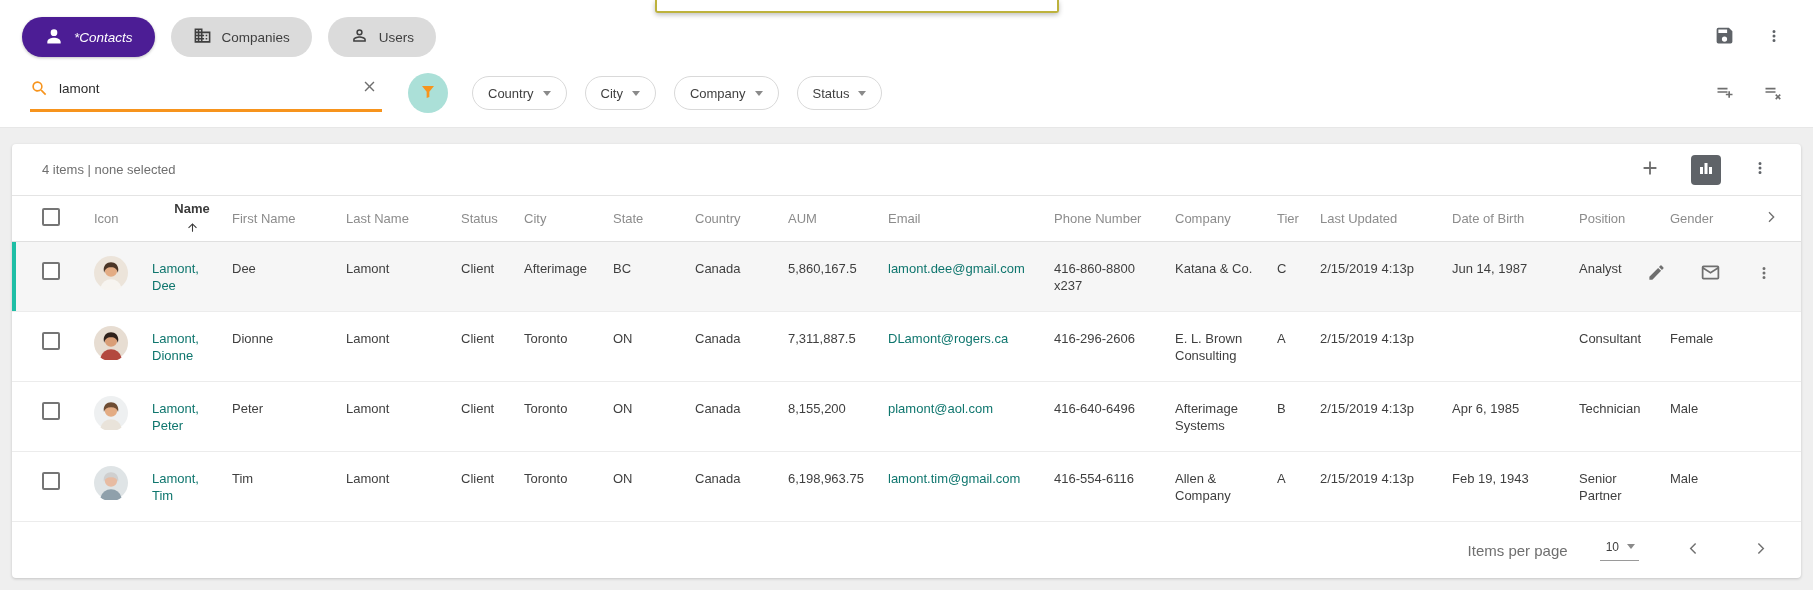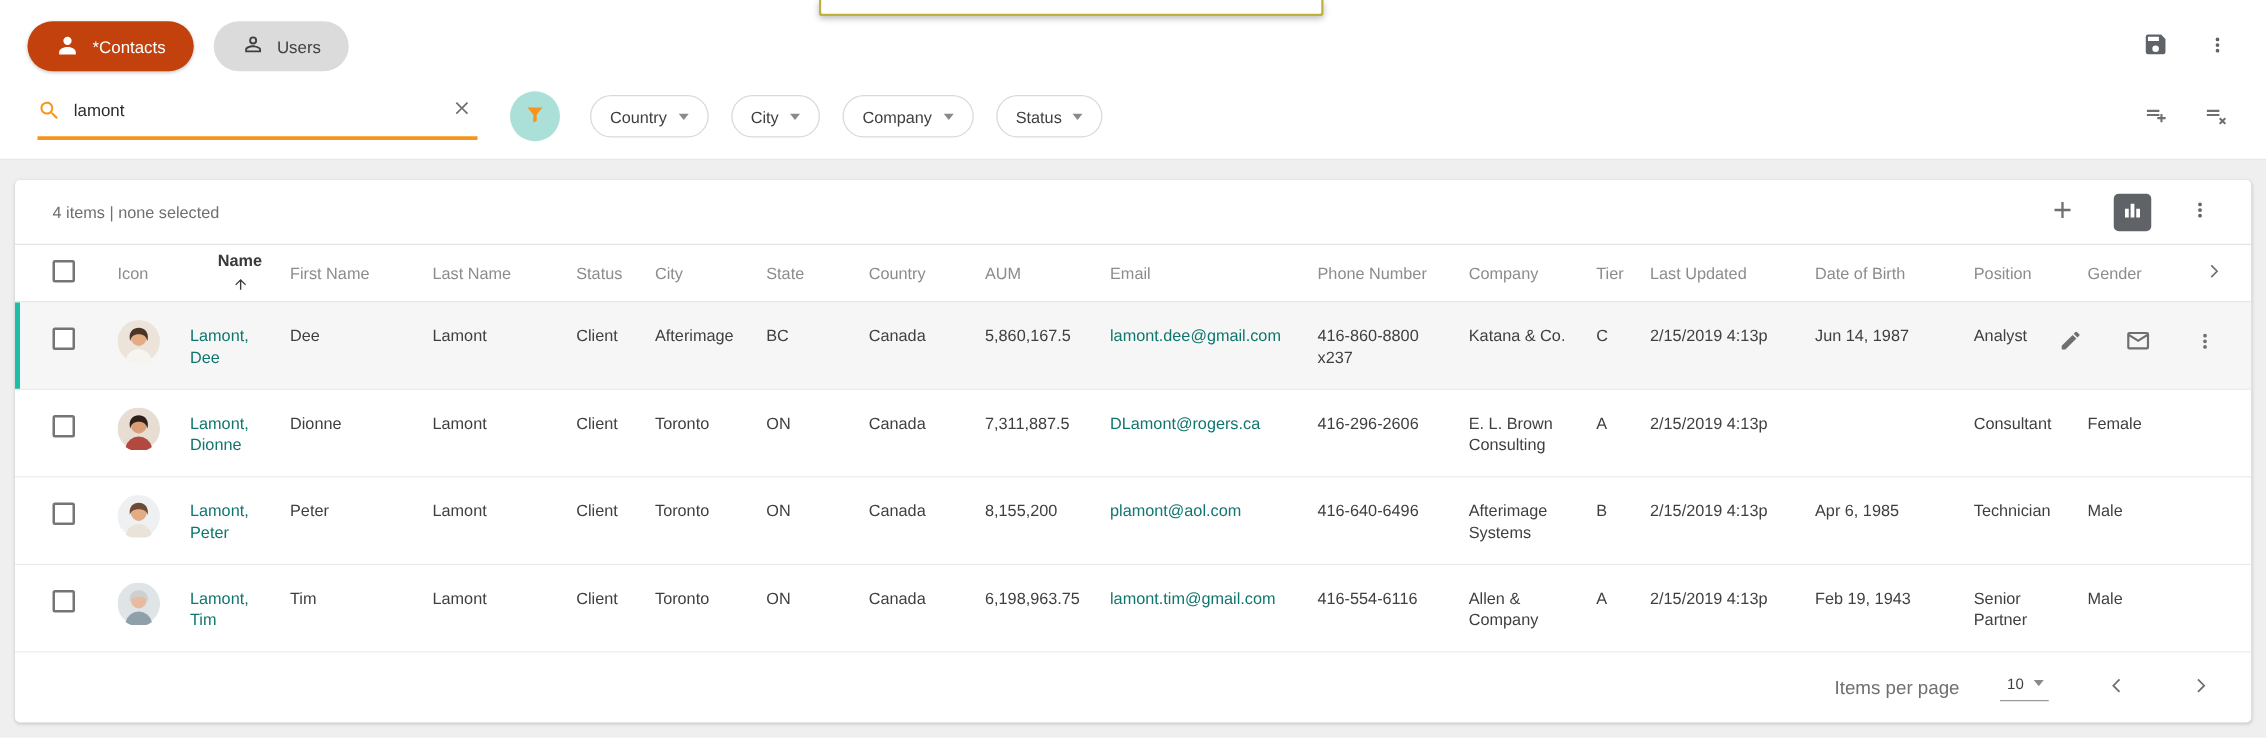--- a/index.html
+++ b/index.html
@@ -5,21 +5,21 @@
   * { box-sizing: border-box; margin: 0; padding: 0; }
   html,body { width:1813px; height:590px; overflow:hidden;
     font-family:"Liberation Sans", sans-serif; background:#efefef; }
 
   
   .app-header { background:#fff; padding:0; position:relative; border-bottom:1px solid #e7e7e7; }
   .tabs-row { display:flex; align-items:center; padding:17px 26px 0 22px; }
   .pill { height:40px; border-radius:20px; display:flex; align-items:center; gap:10px;
     padding:0 22px; font-size:13.5px; font-weight:500; cursor:pointer; border:none; }
   .pill + .pill { margin-left:16px; }
-  .pill.active { background:#c2410c; color:#fff; box-shadow:0 1px 3px rgba(0,0,0,.25); }
+  .pill.active { background:#4c1d95; color:#fff; box-shadow:0 1px 3px rgba(0,0,0,.25);font-style:italic; }
   .pill.inactive { background:#dbdbdb; color:#3f3f3f; }
   .header-spacer { flex:1; }
   .icon-btn { background:none; border:none; cursor:pointer; display:inline-flex;
     align-items:center; justify-content:center; padding:4px; }
   .tabs-row .icon-btn + .icon-btn { margin-left:22px; }
 
   .search-row { display:flex; align-items:center; padding:16px 26px 14px 30px; }
   .search-field { display:flex; align-items:center; width:352px;
     border-bottom:3px solid #f7941d; padding-bottom:7px; }
   .search-field .mag { margin-right:10px; display:inline-flex; }
@@ -93,20 +93,28 @@
 
 <div class="app-header">
   <div class="tabs-row">
     <button class="pill active">
       <span class="ic">
         <svg width="20" height="20" viewBox="0 0 24 24">
             <path fill="#fff" d="M12 12a4 4 0 1 0 0-8 4 4 0 0 0 0 8zm0 2c-3.3 0-8 1.65-8 5v2h16v-2c0-3.35-4.7-5-8-5z"></path>
           </svg>
       </span>
       <span>*Contacts</span>
+    </button>
+    <button class="pill inactive">
+      <span class="ic">
+        <svg width="19" height="19" viewBox="0 0 24 24">
+            <path fill="#3f3f3f" d="M12 7V3H2v18h20V7H12zM6 19H4v-2h2v2zm0-4H4v-2h2v2zm0-4H4V9h2v2zm0-4H4V5h2v2zm4 12H8v-2h2v2zm0-4H8v-2h2v2zm0-4H8V9h2v2zm0-4H8V5h2v2zm10 12h-8v-2h2v-2h-2v-2h2v-2h-2V9h8v10zm-2-8h-2v2h2v-2zm0 4h-2v2h2v-2z"></path>
+          </svg>
+      </span>
+      <span>Companies</span>
     </button>
     <button class="pill inactive">
       <span class="ic">
         <svg width="19" height="19" viewBox="0 0 24 24">
             <path fill="#3f3f3f" d="M12 5.9a2.1 2.1 0 1 1 0 4.2 2.1 2.1 0 0 1 0-4.2m0 9.03c2.97 0 6.1 1.46 6.1 2.1v1.07H5.9v-1.07c0-.64 3.13-2.1 6.1-2.1M12 4a4 4 0 1 0 0 8 4 4 0 0 0 0-8zm0 9c-2.67 0-8 1.34-8 4v3h16v-3c0-2.66-5.33-4-8-4z"></path>
           </svg>
       </span>
       <span>Users</span>
     </button>
     <span class="header-spacer"></span>

